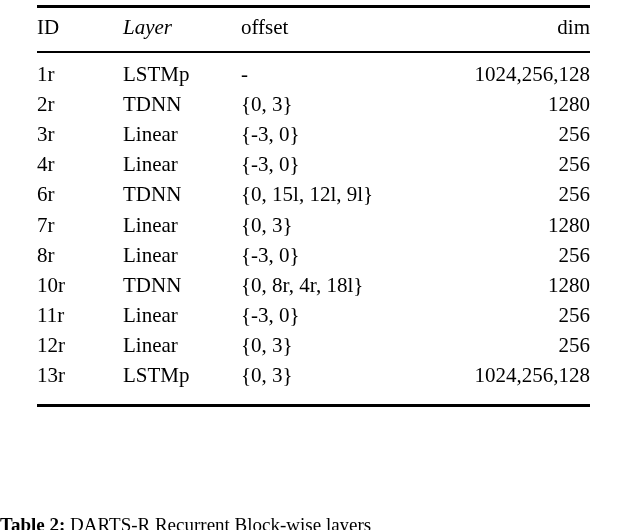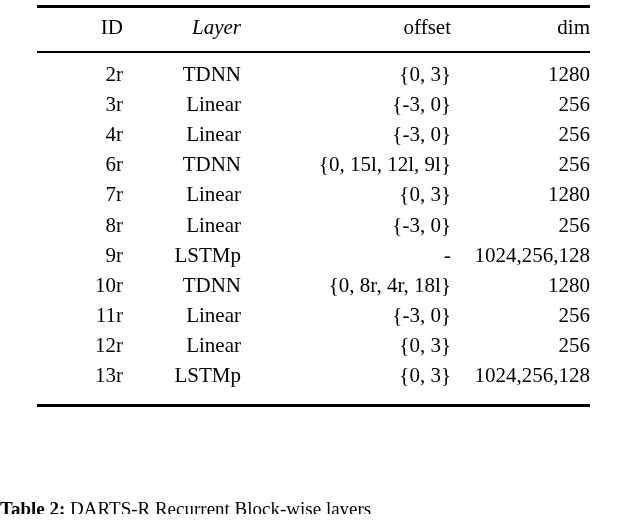--- a/index.html
+++ b/index.html
@@ -30,21 +30,20 @@
     line-height: 1;
   }
 
   table.booktabs td,
   table.booktabs th {
     padding: 0;
     margin: 0;
     border: none;
     font-weight: normal;
     vertical-align: baseline;
-    text-align: right;
   }
 
   
   .rule-top,
   .rule-bottom {
     height: 3px;
     background: #000000;
     width: 553px;
   }
   .rule-mid {
@@ -70,21 +69,21 @@
   thead th.col-dim    { vertical-align: middle; }
 
   tbody tr { height: 30.2px; }
 
   .dash-cell { letter-spacing: 0; }
 
   
   .caption {
     position: absolute;
     left: 0px;
-    top: 499px;
+    top: 515px;
     width: 622px;
     height: 15px;
     overflow: hidden;
     font-size: 19px;
     line-height: 20px;
     white-space: nowrap;
     color: #000000;
   }
   .caption b { font-weight: bold; }
 </style>
@@ -107,20 +106,26 @@
     </thead>
   </table>
 
   <div class="rule-gap-above-mid"></div>
   <div class="rule-mid"></div>
   <div class="rule-gap-below-mid"></div>
 
   <table class="booktabs">
     <tbody id="table-body">
         <tr>
+          <td class="col-id">1r</td>
+          <td class="col-layer">LSTMp</td>
+          <td class="col-offset dash-cell">-</td>
+          <td class="col-dim">1024,256,128</td>
+        </tr>
+        <tr>
           <td class="col-id">2r</td>
           <td class="col-layer">TDNN</td>
           <td class="col-offset">{0, 3}</td>
           <td class="col-dim">1280</td>
         </tr>
         <tr>
           <td class="col-id">3r</td>
           <td class="col-layer">Linear</td>
           <td class="col-offset">{-3, 0}</td>
           <td class="col-dim">256</td>
@@ -141,26 +146,20 @@
           <td class="col-id">7r</td>
           <td class="col-layer">Linear</td>
           <td class="col-offset">{0, 3}</td>
           <td class="col-dim">1280</td>
         </tr>
         <tr>
           <td class="col-id">8r</td>
           <td class="col-layer">Linear</td>
           <td class="col-offset">{-3, 0}</td>
           <td class="col-dim">256</td>
-        </tr>
-        <tr>
-          <td class="col-id">9r</td>
-          <td class="col-layer">LSTMp</td>
-          <td class="col-offset dash-cell">-</td>
-          <td class="col-dim">1024,256,128</td>
         </tr>
         <tr>
           <td class="col-id">10r</td>
           <td class="col-layer">TDNN</td>
           <td class="col-offset">{0, 8r, 4r, 18l}</td>
           <td class="col-dim">1280</td>
         </tr>
         <tr>
           <td class="col-id">11r</td>
           <td class="col-layer">Linear</td>

